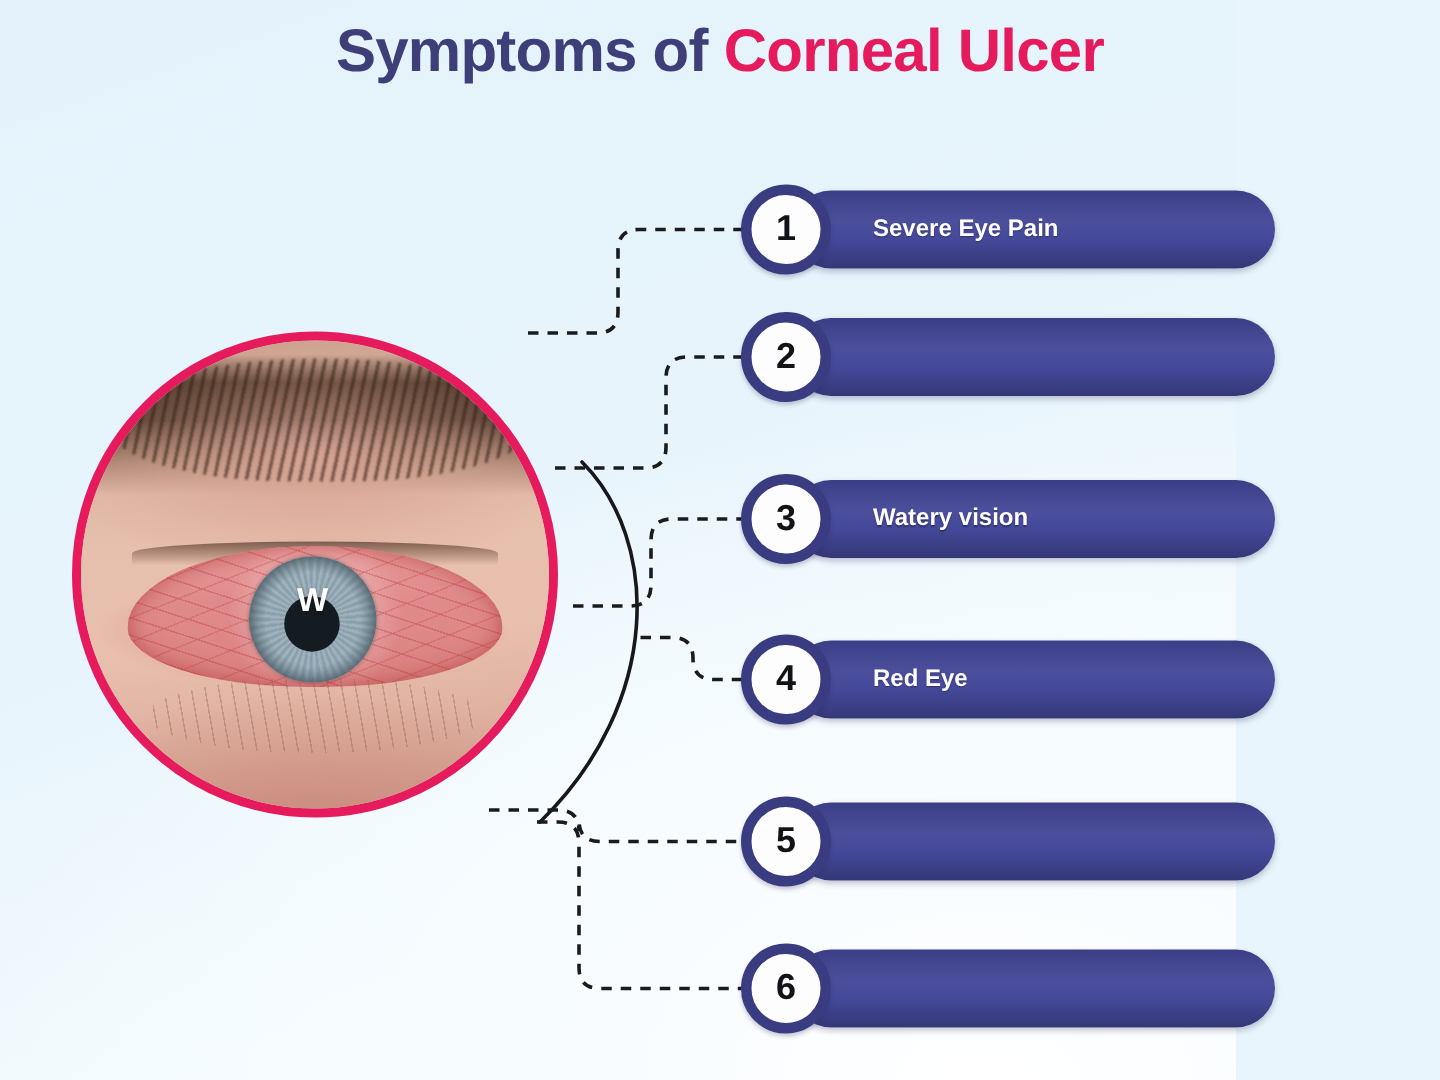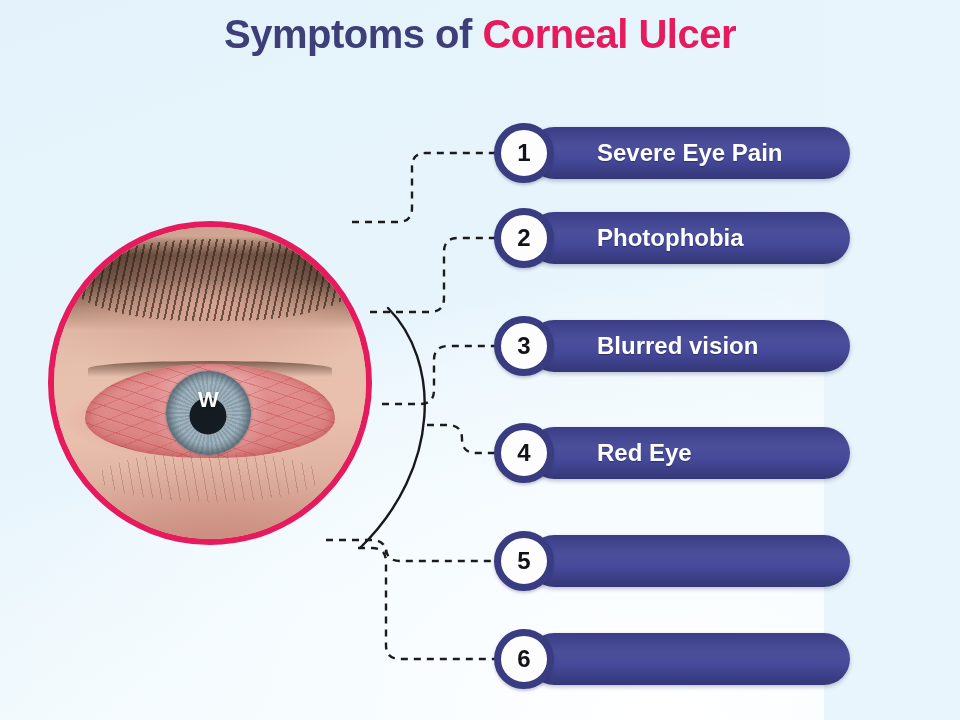--- a/index.html
+++ b/index.html
@@ -106,22 +106,22 @@
 
   
   .pill{
     position:absolute;height:52px;width:322px;
     border-radius:26px;
     background:linear-gradient(180deg,#3b3e86 0%,#4b4f9b 38%,#45499a 62%,#343776 100%);
     box-shadow:0 2px 4px rgba(40,40,80,.28);
     display:flex;align-items:center;
   }
   .pill-label{
-    color:#ffffff;font-size:24px;font-weight:bold;
-    margin-left:69px;white-space:nowrap;
+    color:#ffffff;font-size:16px;font-weight:bold;
+    margin-left:54px;white-space:nowrap;
     text-shadow:0 1px 1px rgba(20,20,50,.45);
   }
   .badge{
     position:absolute;left:-34px;top:50%;transform:translateY(-50%);
     width:60px;height:60px;border-radius:50%;
     background:#fdfdfd;border:7px solid #393c80;box-sizing:border-box;
     display:flex;align-items:center;justify-content:center;
     color:#111317;font-size:24px;font-weight:bold;
     box-shadow:0 2px 3px rgba(40,40,80,.25);
   }
@@ -165,26 +165,25 @@
     </g>
   </svg>
 
   <div class="pill" style="left:528px;top:127px">
     <div class="badge">1</div>
     <div class="pill-label">Severe Eye Pain</div>
   </div>
 
   <div class="pill" style="left:528px;top:212px">
     <div class="badge">2</div>
-    <div class="pill-label">Photophobia</div>
   </div>
 
   <div class="pill" style="left:528px;top:320px">
     <div class="badge">3</div>
-    <div class="pill-label">Blurred vision</div>
+    <div class="pill-label">Watery vision</div>
   </div>
 
   <div class="pill" style="left:528px;top:427px">
     <div class="badge">4</div>
     <div class="pill-label">Red Eye</div>
   </div>
 
   <div class="pill" style="left:528px;top:535px">
     <div class="badge">5</div>
   </div>

